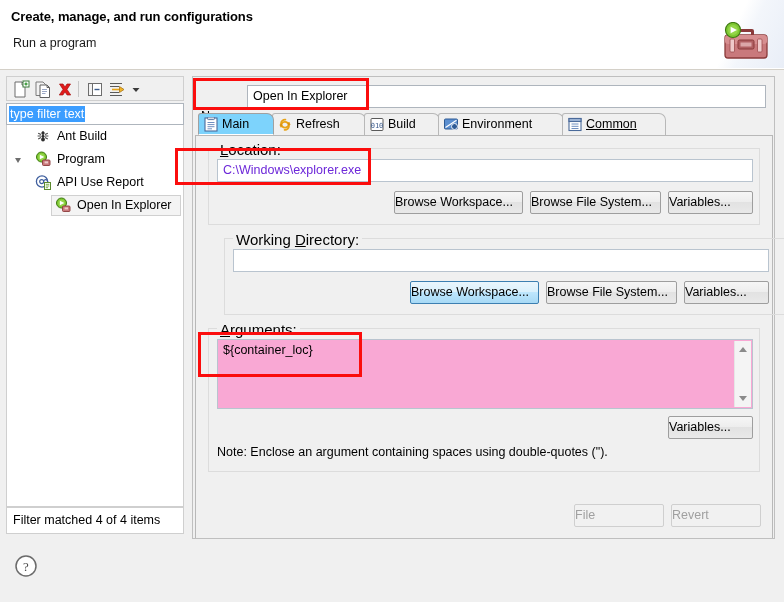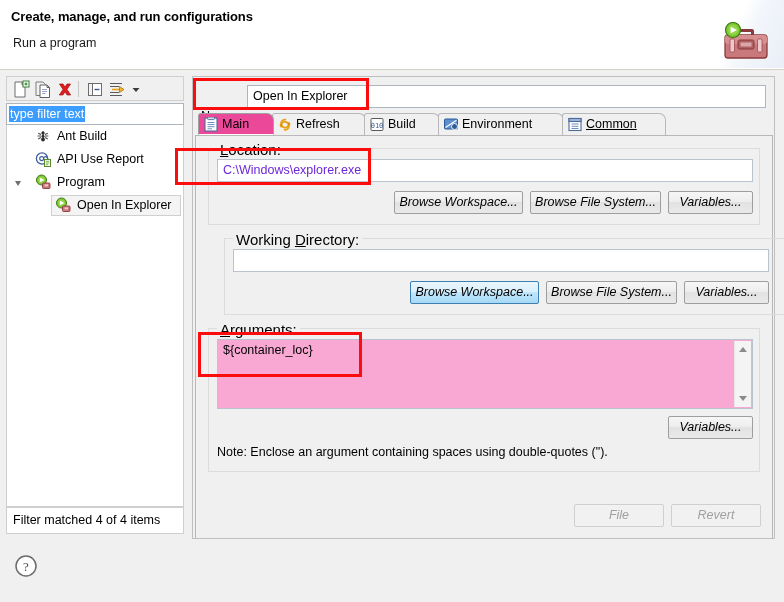--- a/index.html
+++ b/index.html
@@ -133,21 +133,21 @@
     font-size: 12.5px; line-height: 21px;
     box-sizing: border-box;
     background: #f0f0f0;
     border: 1px solid #b8b8b8;
     border-bottom: none;
     border-radius: 3px 7px 0 0;
     color: #000;
     white-space: nowrap;
   }
   .tab.active {
-    background: #ec4899;
+    background: #7dd3fc;
     border-color: #a0a0a0;
     border-bottom: 1px solid #ffffff;
     z-index: 5;
   }
   .tab .tlbl { position: absolute; left: 23px; top: 0px; }
   .tab .tico { position: absolute; left: 4px; top: 3px; width: 16px; height: 15px; }
   .tabline {
     position: absolute; left: 2px; top: 58px; width: 578px; height: 1px;
     background: #b8b8b8;
   }
@@ -204,28 +204,27 @@
     border-left: 4px solid transparent; border-right: 4px solid transparent;
   }
   .vscroll .arrow-up { top: 6px; border-bottom: 5px solid #8a8a8a; }
   .vscroll .arrow-dn { bottom: 6px; border-top: 5px solid #8a8a8a; }
 
   
   .btn {
     position: absolute;
     box-sizing: border-box;
     height: 23px; line-height: 21px;
-    text-align: center;
+    text-align: left;
     font-size: 12.5px;
     color: #000;
     background: linear-gradient(180deg,#f6f6f6 0%,#ededed 48%,#e2e2e2 50%,#e9e9e9 100%);
     border: 1px solid #9e9e9e;
     border-radius: 2px;
     white-space: nowrap;
-    font-style: italic;
   }
   .btn.hover {
     background: linear-gradient(180deg,#eaf6fd 0%,#d9f0fc 48%,#bee6fd 50%,#a7d9f5 100%);
     border-color: #3c7fb1;
   }
   .btn.disabled {
     color: #a0a0a0;
     background: #f1f1f1;
     border: 1px solid #cfcfcf;
   }
@@ -340,43 +339,43 @@
 
       <div class="tree-row">
         <svg class="tree-ico" style="left:28px" viewBox="0 0 16 16">
           <path d="M8 3.2 v9.6" stroke="#4a4a4a" stroke-width="1.5"></path>
           <path d="M3.2 5.2 L6 6.6 M12.8 5.2 L10 6.6 M2.6 8 L6 8 M13.4 8 L10 8 M3.2 11 L6 9.6 M12.8 11 L10 9.6" stroke="#4a4a4a" stroke-width="1.1"></path>
           <ellipse cx="8" cy="5" rx="1.7" ry="1.6" fill="#2e2e2e"></ellipse>
           <ellipse cx="8" cy="8.3" rx="1.5" ry="1.4" fill="#2e2e2e"></ellipse>
           <ellipse cx="8" cy="11.4" rx="1.9" ry="2" fill="#2e2e2e"></ellipse>
         </svg>
         <span class="lbl" style="left:50px">Ant Build</span>
-      </div>
-
-      <div class="tree-row">
-        <svg class="tree-ico" style="left:28px" viewBox="0 0 16 16">
-          <circle cx="7" cy="7.5" r="5.6" fill="#ffffff" stroke="#3f5f9e" stroke-width="1.3"></circle>
-          <circle cx="6.7" cy="7.6" r="2" fill="none" stroke="#3f5f9e" stroke-width="1.2"></circle>
-          <path d="M8.7 7.6 a2 2 0 1 1 1.6 2" fill="none" stroke="#3f5f9e" stroke-width="1.2"></path>
-          <rect x="9.5" y="8.5" width="6" height="7" fill="#ffffff" stroke="#5b8a2e" stroke-width="1"></rect>
-          <path d="M10.7 10.3 h3.6 M10.7 12 h3.6 M10.7 13.7 h2.4" stroke="#7fae4e" stroke-width="1"></path>
-        </svg>
-        <span class="lbl" style="left:50px">API Use Report</span>
       </div>
 
       <div class="tree-row">
         <div class="tree-arrow open"></div>
         <svg class="tree-ico" style="left:28px" viewBox="0 0 16 16">
           <circle cx="6.5" cy="6" r="5" fill="#7ec832" stroke="#3f7a12" stroke-width="1"></circle>
           <circle cx="6.5" cy="6" r="3.2" fill="#a5e05c" opacity=".6"></circle>
           <path d="M4.9 3.7 L9.4 6 L4.9 8.3 z" fill="#ffffff"></path>
           <rect x="7.5" y="9" width="7.5" height="5.5" rx="1" fill="#c9797c" stroke="#8a3a3a" stroke-width=".9"></rect>
           <rect x="9.6" y="10.4" width="3.4" height="2" fill="#efc9ca"></rect>
         </svg>
         <span class="lbl" style="left:50px">Program</span>
+      </div>
+
+      <div class="tree-row">
+        <svg class="tree-ico" style="left:28px" viewBox="0 0 16 16">
+          <circle cx="7" cy="7.5" r="5.6" fill="#ffffff" stroke="#3f5f9e" stroke-width="1.3"></circle>
+          <circle cx="6.7" cy="7.6" r="2" fill="none" stroke="#3f5f9e" stroke-width="1.2"></circle>
+          <path d="M8.7 7.6 a2 2 0 1 1 1.6 2" fill="none" stroke="#3f5f9e" stroke-width="1.2"></path>
+          <rect x="9.5" y="8.5" width="6" height="7" fill="#ffffff" stroke="#5b8a2e" stroke-width="1"></rect>
+          <path d="M10.7 10.3 h3.6 M10.7 12 h3.6 M10.7 13.7 h2.4" stroke="#7fae4e" stroke-width="1"></path>
+        </svg>
+        <span class="lbl" style="left:50px">API Use Report</span>
       </div>
 
       <div class="tree-row">
         <div class="tree-sel" style="left:44px;width:130px"></div>
         <svg class="tree-ico" style="left:48px" viewBox="0 0 16 16">
           <circle cx="6.5" cy="6" r="5" fill="#7ec832" stroke="#3f7a12" stroke-width="1"></circle>
           <circle cx="6.5" cy="6" r="3.2" fill="#a5e05c" opacity=".6"></circle>
           <path d="M4.9 3.7 L9.4 6 L4.9 8.3 z" fill="#ffffff"></path>
           <rect x="7.5" y="9" width="7.5" height="5.5" rx="1" fill="#c9797c" stroke="#8a3a3a" stroke-width=".9"></rect>
           <rect x="9.6" y="10.4" width="3.4" height="2" fill="#efc9ca"></rect>

